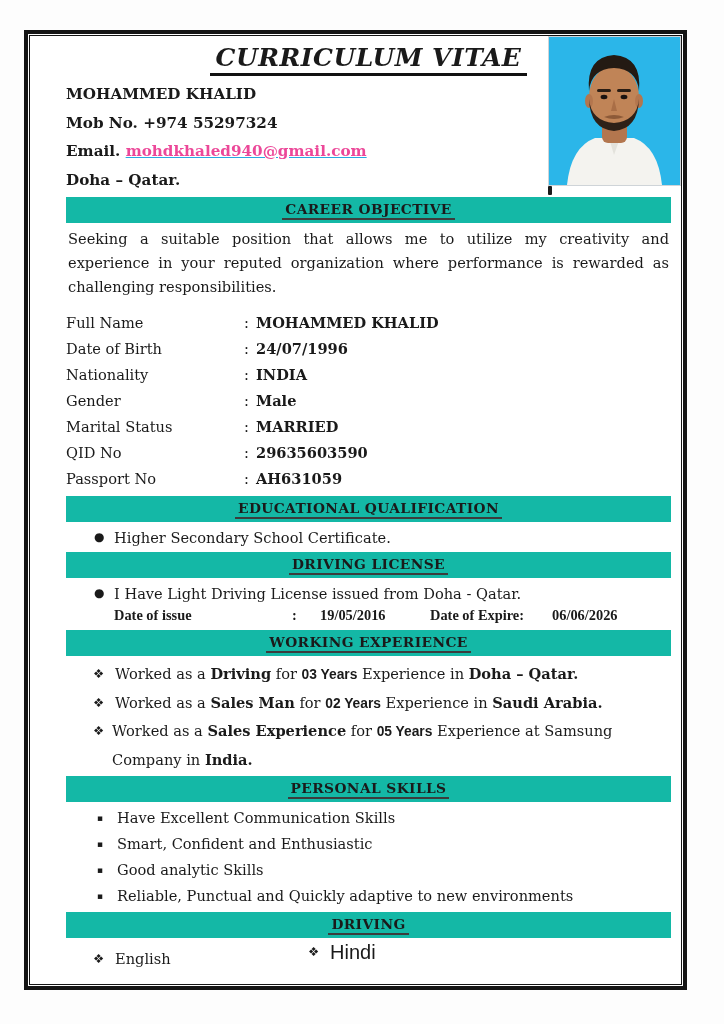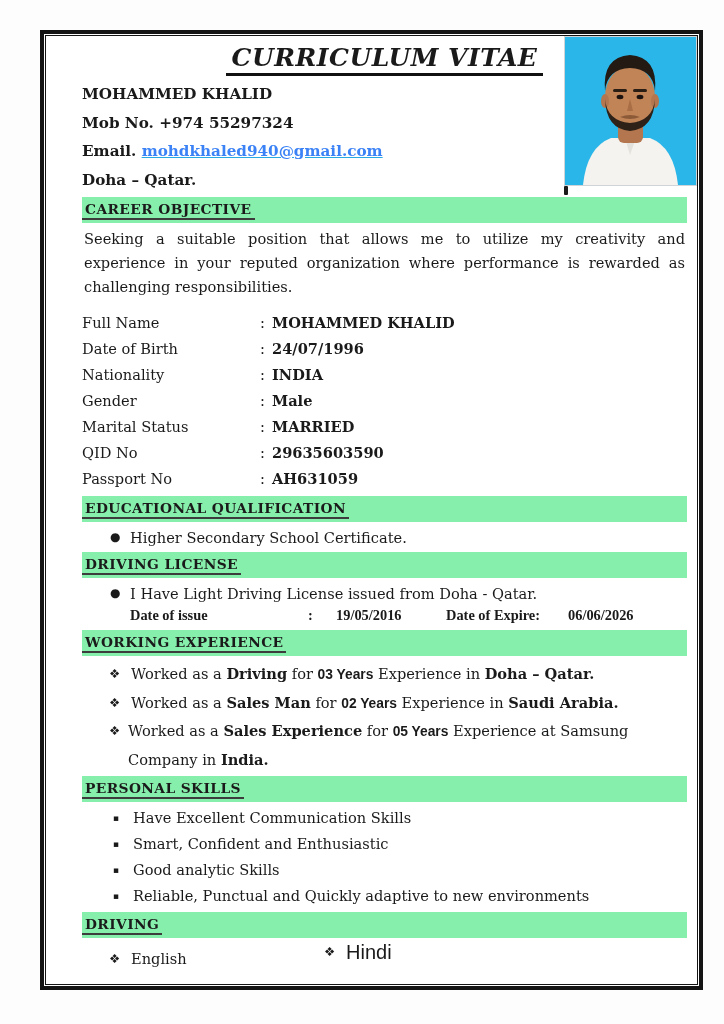--- a/index.html
+++ b/index.html
@@ -1,39 +1,39 @@
 <!DOCTYPE html>
 <html><head>
 <meta charset="utf-8">
 <style>
   * { margin:0; padding:0; box-sizing:border-box; }
   html,body { width:724px; height:1024px; background:#ffffff; font-family:"DejaVu Serif", serif; color:#1a1a1a; }
   .page { position:relative; width:724px; height:1024px; background:#fdfdfd; overflow:hidden; }
 
   
-  .frame { position:absolute; left:40px; top:30px; width:663px; height:960px; border:4px solid #141414; background:#ffffff; }
+  .frame { position:absolute; left:24px; top:30px; width:663px; height:960px; border:4px solid #141414; background:#ffffff; }
   .frame-inner-line { position:absolute; inset:1px; border:1px solid #141414; pointer-events:none; }
   .content { position:absolute; inset:2px; padding:3px 10px 0 36px; overflow:hidden; }
 
   
   .title-wrap { text-align:center; margin-top:4px; }
   .title { display:inline-block; font-style:italic; font-weight:bold; font-size:25px; letter-spacing:0.5px; border-bottom:3px solid #111; padding:0 6px 1px 6px; }
 
   
   .contact { margin-top:4px; font-weight:bold; font-size:15.2px; width:480px; }
   .contact-line { line-height:28.5px; white-space:nowrap; }
-  .email { color:#3b82f6; text-decoration:underline; text-decoration-color:#29a9e1; cursor:pointer; }
+  .email { color:#ec4899; text-decoration:underline; text-decoration-color:#29a9e1; cursor:pointer; }
 
   
   .photo { position:absolute; top:3px; right:3px; width:131px; height:148px; background:#2bb6e9; overflow:hidden; box-shadow:0 0 0 1px #cfd4d8; }
   .photo svg { display:block; width:100%; height:100%; }
   .photo-artifact { position:absolute; top:152px; right:131px; width:4px; height:9px; background:#1b1b1b; border-radius:1px; }
 
   
-  .band { background:#86efac; padding:2px 0 3px 0; margin-top:3px; }
+  .band { background:#14b8a6; text-align:center; padding:2px 0 3px 0; margin-top:3px; }
   .band-heading { display:inline-block; font-weight:bold; font-size:13.8px; letter-spacing:0.4px; border-bottom:2.5px solid #3c3c3c; padding:0 3px 1px 3px; }
 
   
   .para { font-size:14.6px; line-height:24px; text-align:justify; margin:4px 2px 3px 2px; }
 
   
   .profile { margin-top:11px; margin-bottom:4px; }
   .prow { display:flex; line-height:26px; font-size:14.6px; }
   .plabel { width:178px; }
   .pcolon { width:12px; }

